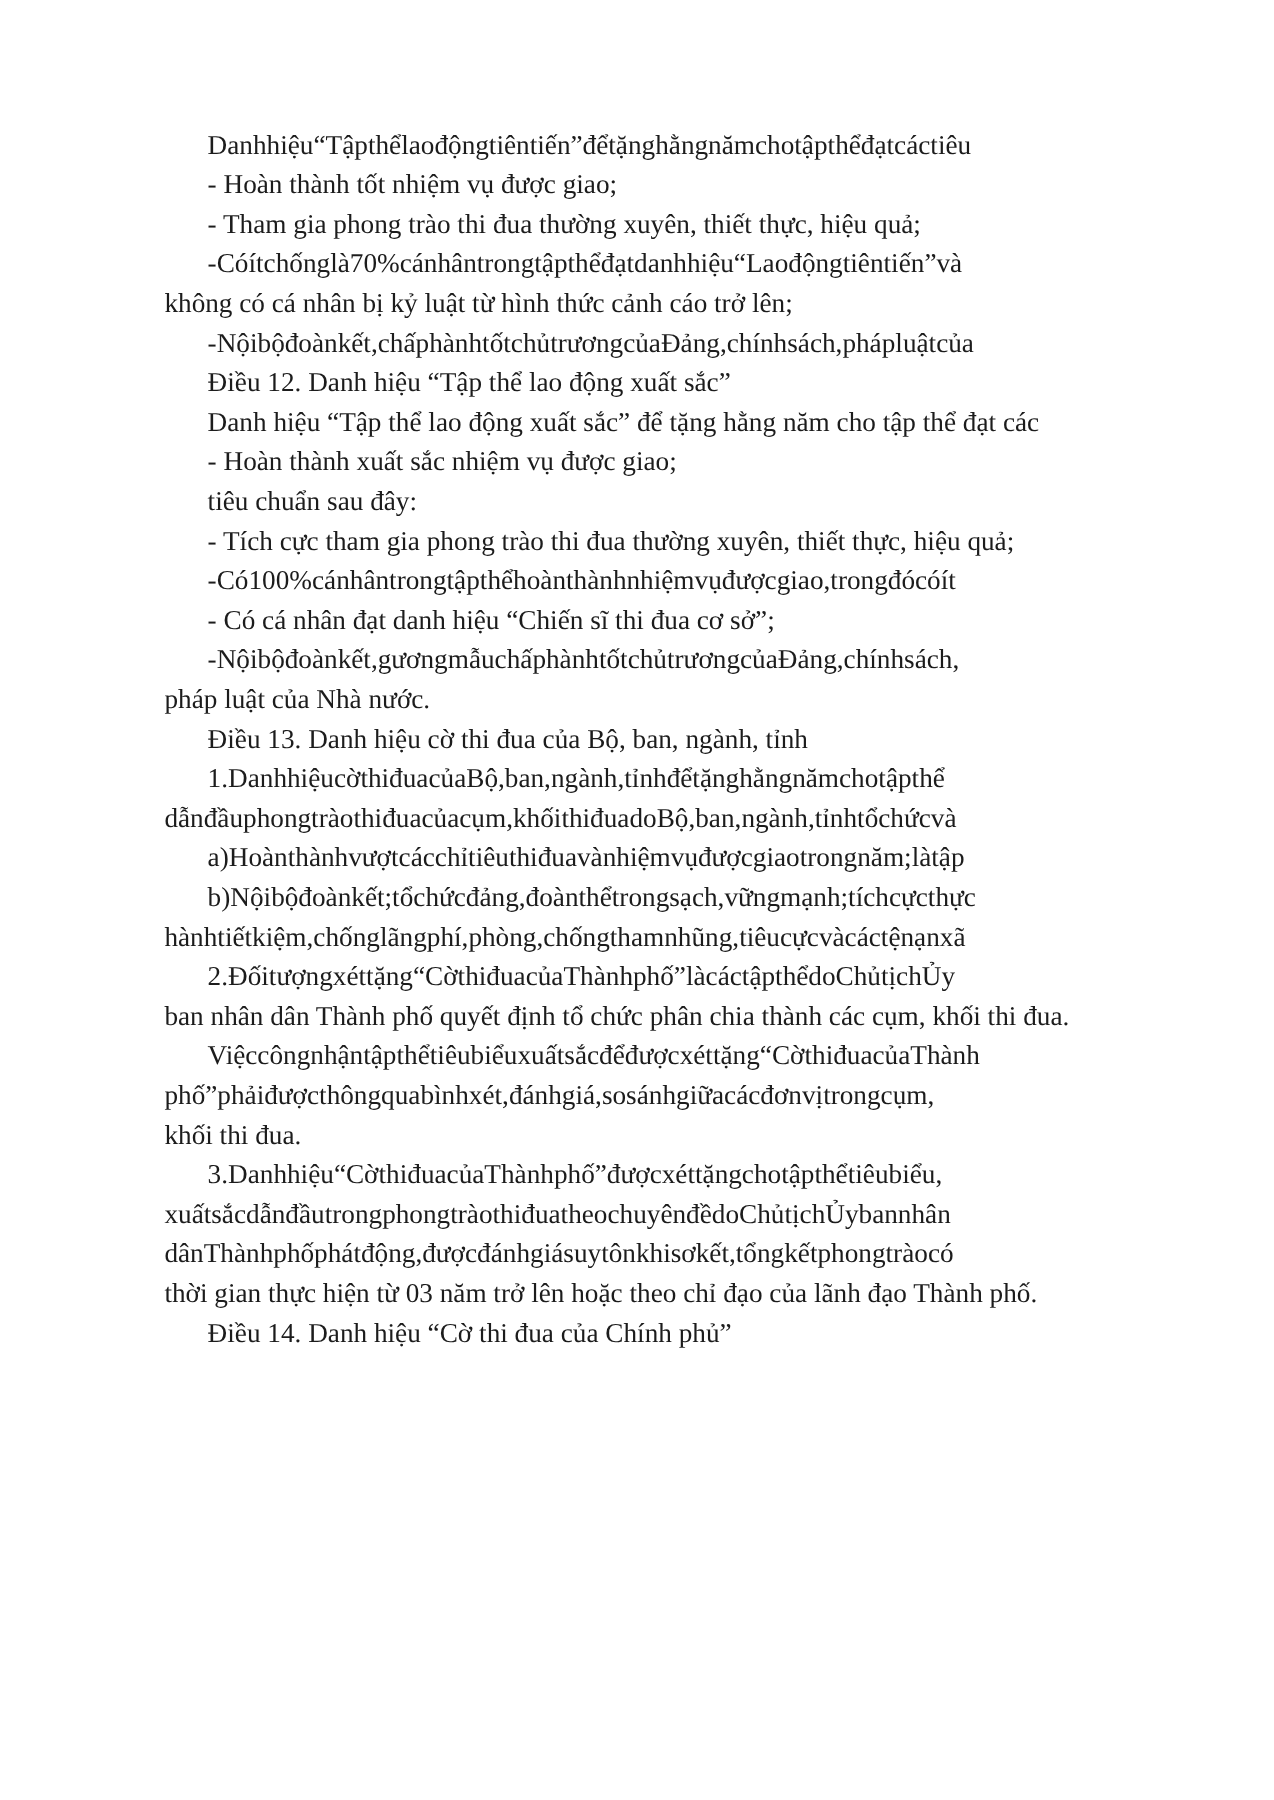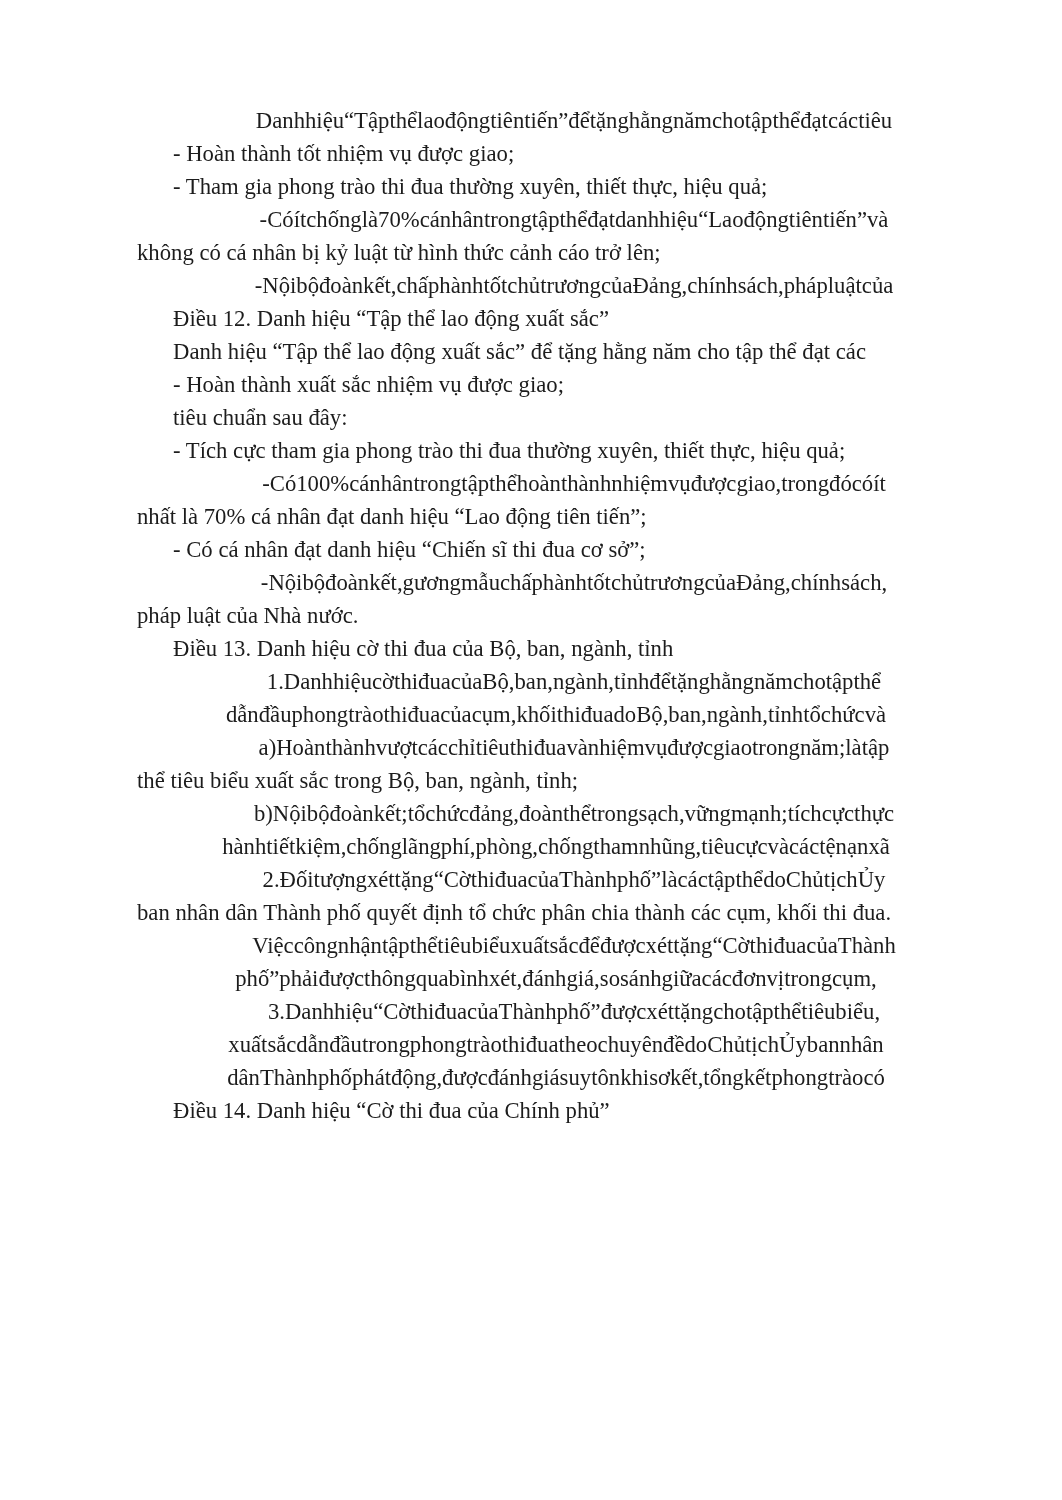--- a/index.html
+++ b/index.html
@@ -38,21 +38,21 @@
     box-sizing: border-box;
   }
   .line.indent {
     padding-left: 36px;
   }
   .line.bold {
     font-weight: normal;
   }
   .line.justify {
     display: flex;
-    justify-content: center;
+    justify-content: flex-start;
   }
   .line.justify span {
     white-space: pre;
     flex: 0 0 auto;
   }
 </style>
 </head>
 <body>
 
 <div class="page">
@@ -62,33 +62,33 @@
       <div class="line indent">- Tham gia phong trào thi đua thường xuyên, thiết thực, hiệu quả;</div>
       <div class="line indent justify"><span>-</span><span>Có</span><span>ít</span><span>chống</span><span>là</span><span>70%</span><span>cá</span><span>nhân</span><span>trong</span><span>tập</span><span>thể</span><span>đạt</span><span>danh</span><span>hiệu</span><span>“Lao</span><span>động</span><span>tiên</span><span>tiến”</span><span>và</span></div>
       <div class="line">không có cá nhân bị kỷ luật từ hình thức cảnh cáo trở lên;</div>
       <div class="line indent justify"><span>-</span><span>Nội</span><span>bộ</span><span>đoàn</span><span>kết,</span><span>chấp</span><span>hành</span><span>tốt</span><span>chủ</span><span>trương</span><span>của</span><span>Đảng,</span><span>chính</span><span>sách,</span><span>pháp</span><span>luật</span><span>của</span></div>
       <div class="line bold indent">Điều 12. Danh hiệu “Tập thể lao động xuất sắc”</div>
       <div class="line indent">Danh hiệu “Tập thể lao động xuất sắc” để tặng hằng năm cho tập thể đạt các</div>
       <div class="line indent">- Hoàn thành xuất sắc nhiệm vụ được giao;</div>
       <div class="line indent">tiêu chuẩn sau đây:</div>
       <div class="line indent">- Tích cực tham gia phong trào thi đua thường xuyên, thiết thực, hiệu quả;</div>
       <div class="line indent justify"><span>-</span><span>Có</span><span>100%</span><span>cá</span><span>nhân</span><span>trong</span><span>tập</span><span>thể</span><span>hoàn</span><span>thành</span><span>nhiệm</span><span>vụ</span><span>được</span><span>giao,</span><span>trong</span><span>đó</span><span>có</span><span>ít</span></div>
-      <div class="line">nhất là 70% cá nhân đạt danh hiệu “Lao động tiên tiến”;</div>
       <div class="line indent">- Có cá nhân đạt danh hiệu “Chiến sĩ thi đua cơ sở”;</div>
       <div class="line indent justify"><span>-</span><span>Nội</span><span>bộ</span><span>đoàn</span><span>kết,</span><span>gương</span><span>mẫu</span><span>chấp</span><span>hành</span><span>tốt</span><span>chủ</span><span>trương</span><span>của</span><span>Đảng,</span><span>chính</span><span>sách,</span></div>
       <div class="line">pháp luật của Nhà nước.</div>
       <div class="line bold indent">Điều 13. Danh hiệu cờ thi đua của Bộ, ban, ngành, tỉnh</div>
       <div class="line indent justify"><span>1.</span><span>Danh</span><span>hiệu</span><span>cờ</span><span>thi</span><span>đua</span><span>của</span><span>Bộ,</span><span>ban,</span><span>ngành,</span><span>tỉnh</span><span>để</span><span>tặng</span><span>hằng</span><span>năm</span><span>cho</span><span>tập</span><span>thể</span></div>
       <div class="line justify"><span>dẫn</span><span>đầu</span><span>phong</span><span>trào</span><span>thi</span><span>đua</span><span>của</span><span>cụm,</span><span>khối</span><span>thi</span><span>đua</span><span>do</span><span>Bộ,</span><span>ban,</span><span>ngành,</span><span>tỉnh</span><span>tổ</span><span>chức</span><span>và</span></div>
       <div class="line indent justify"><span>a)</span><span>Hoàn</span><span>thành</span><span>vượt</span><span>các</span><span>chỉ</span><span>tiêu</span><span>thi</span><span>đua</span><span>và</span><span>nhiệm</span><span>vụ</span><span>được</span><span>giao</span><span>trong</span><span>năm;</span><span>là</span><span>tập</span></div>
-      <div class="line">thể tiêu biểu xuất sắc trong Bộ, ban, ngành, tỉnh;</div>
       <div class="line indent justify"><span>b)</span><span>Nội</span><span>bộ</span><span>đoàn</span><span>kết;</span><span>tổ</span><span>chức</span><span>đảng,</span><span>đoàn</span><span>thể</span><span>trong</span><span>sạch,</span><span>vững</span><span>mạnh;</span><span>tích</span><span>cực</span><span>thực</span></div>
       <div class="line justify"><span>hành</span><span>tiết</span><span>kiệm,</span><span>chống</span><span>lãng</span><span>phí,</span><span>phòng,</span><span>chống</span><span>tham</span><span>nhũng,</span><span>tiêu</span><span>cực</span><span>và</span><span>các</span><span>tệ</span><span>nạn</span><span>xã</span></div>
       <div class="line indent justify"><span>2.</span><span>Đối</span><span>tượng</span><span>xét</span><span>tặng</span><span>“Cờ</span><span>thi</span><span>đua</span><span>của</span><span>Thành</span><span>phố”</span><span>là</span><span>các</span><span>tập</span><span>thể</span><span>do</span><span>Chủ</span><span>tịch</span><span>Ủy</span></div>
       <div class="line">ban nhân dân Thành phố quyết định tổ chức phân chia thành các cụm, khối thi đua.</div>
       <div class="line indent justify"><span>Việc</span><span>công</span><span>nhận</span><span>tập</span><span>thể</span><span>tiêu</span><span>biểu</span><span>xuất</span><span>sắc</span><span>để</span><span>được</span><span>xét</span><span>tặng</span><span>“Cờ</span><span>thi</span><span>đua</span><span>của</span><span>Thành</span></div>
       <div class="line justify"><span>phố”</span><span>phải</span><span>được</span><span>thông</span><span>qua</span><span>bình</span><span>xét,</span><span>đánh</span><span>giá,</span><span>so</span><span>sánh</span><span>giữa</span><span>các</span><span>đơn</span><span>vị</span><span>trong</span><span>cụm,</span></div>
+      <div class="line">khối thi đua.</div>
       <div class="line indent justify"><span>3.</span><span>Danh</span><span>hiệu</span><span>“Cờ</span><span>thi</span><span>đua</span><span>của</span><span>Thành</span><span>phố”</span><span>được</span><span>xét</span><span>tặng</span><span>cho</span><span>tập</span><span>thể</span><span>tiêu</span><span>biểu,</span></div>
       <div class="line justify"><span>xuất</span><span>sắc</span><span>dẫn</span><span>đầu</span><span>trong</span><span>phong</span><span>trào</span><span>thi</span><span>đua</span><span>theo</span><span>chuyên</span><span>đề</span><span>do</span><span>Chủ</span><span>tịch</span><span>Ủy</span><span>ban</span><span>nhân</span></div>
       <div class="line justify"><span>dân</span><span>Thành</span><span>phố</span><span>phát</span><span>động,</span><span>được</span><span>đánh</span><span>giá</span><span>suy</span><span>tôn</span><span>khi</span><span>sơ</span><span>kết,</span><span>tổng</span><span>kết</span><span>phong</span><span>trào</span><span>có</span></div>
+      <div class="line">thời gian thực hiện từ 03 năm trở lên hoặc theo chỉ đạo của lãnh đạo Thành phố.</div>
       <div class="line bold indent">Điều 14. Danh hiệu “Cờ thi đua của Chính phủ”</div>
     </div>
 </div>
 
 </body></html>

